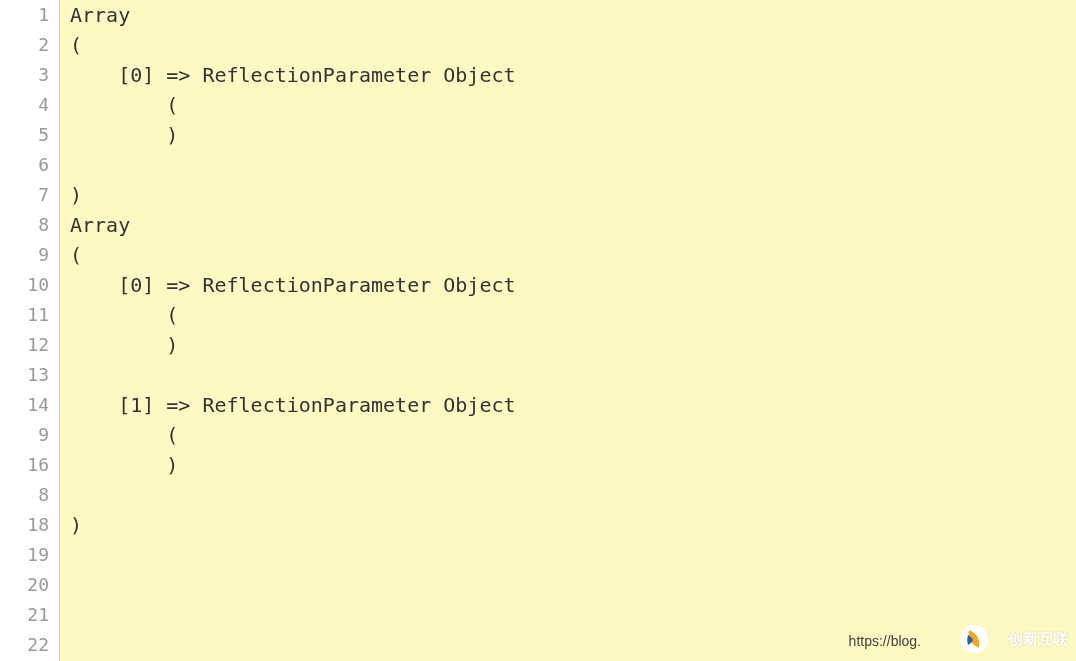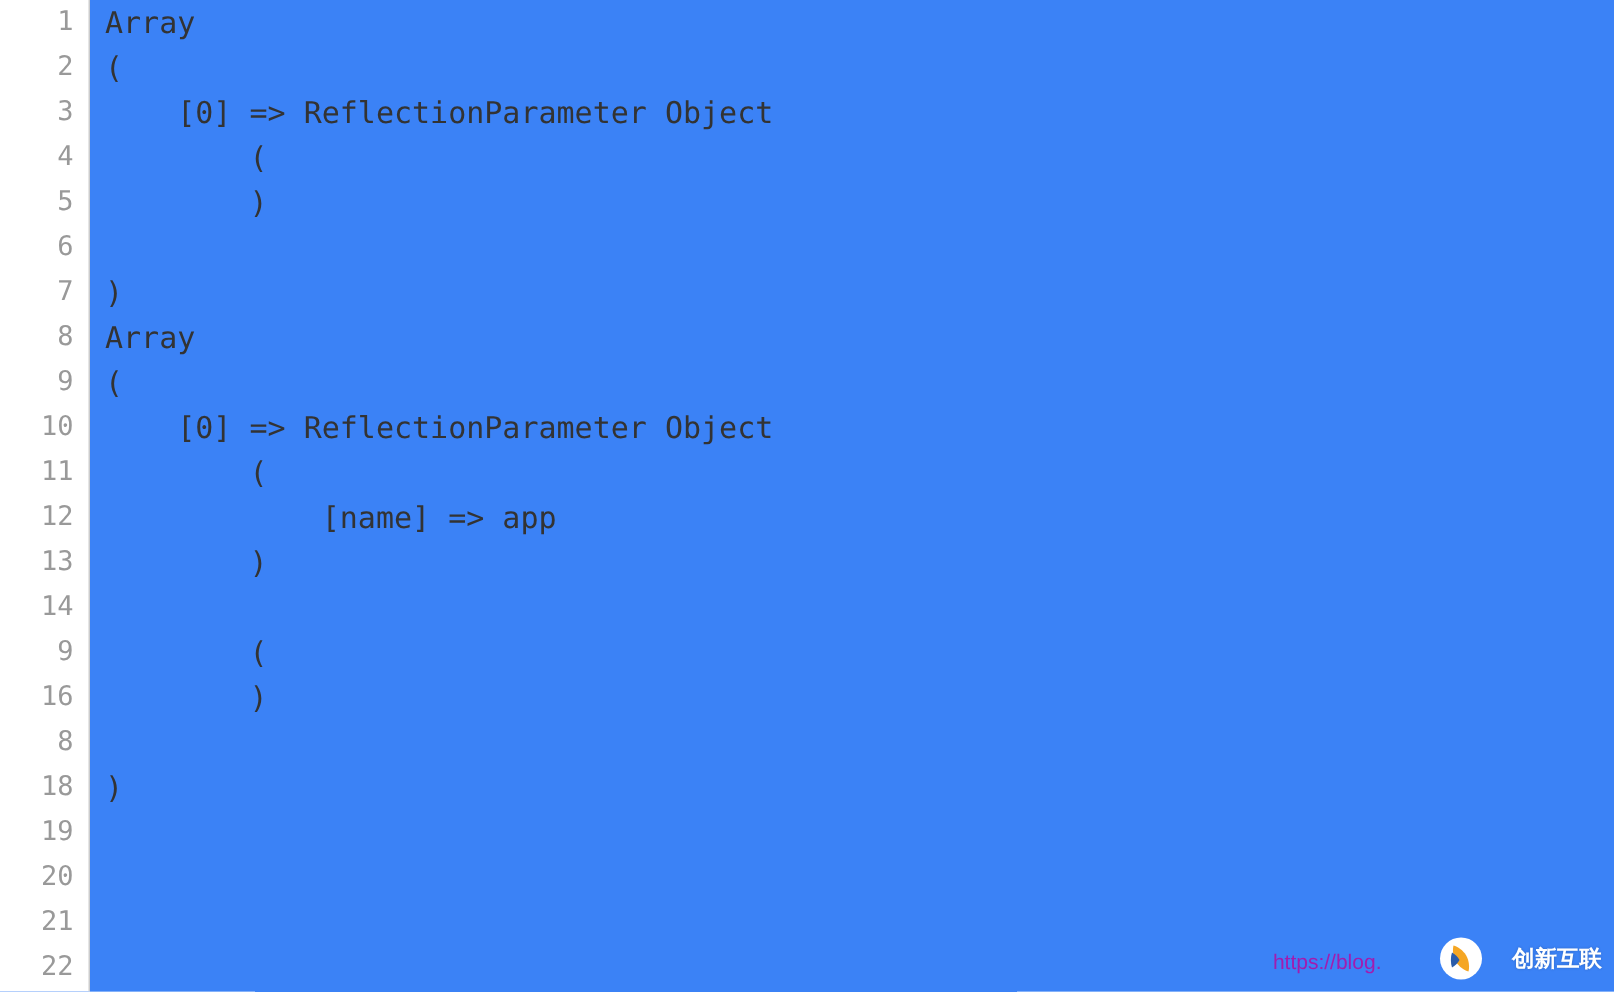--- a/index.html
+++ b/index.html
@@ -32,34 +32,34 @@
       padding-right: 10px;
       color: #999;
       height: 30px;
       line-height: 30px;
       font-family: "Consolas", monospace;
       font-size: 18px;
     }
     .code-area {
       flex: 1;
       padding-left: 10px;
-      background: #3b82f6;
+      background: #fef9c3;
     }
     .code-line {
       height: 30px;
       line-height: 30px;
       white-space: pre;
       color: #333;
       font-family: "SimSun", "宋体", monospace;
     }
     .watermark {
       position: absolute;
       bottom: 12px;
       right: 155px;
-      color: #a21caf;
+      color: #404040;
       font-size: 14px;
       font-family: Arial, sans-serif;
     }
     .logo {
       position: absolute;
       bottom: 8px;
       right: 8px;
       display: flex;
       align-items: center;
       gap: 20px;
@@ -118,23 +118,23 @@
     <div class="code-line">(</div>
     <div class="code-line">    [0] =&gt; ReflectionParameter Object</div>
     <div class="code-line">        (</div>
     <div class="code-line">        )</div>
     <div class="code-line"></div>
     <div class="code-line">)</div>
     <div class="code-line">Array</div>
     <div class="code-line">(</div>
     <div class="code-line">    [0] =&gt; ReflectionParameter Object</div>
     <div class="code-line">        (</div>
-    <div class="code-line">            [name] =&gt; app</div>
     <div class="code-line">        )</div>
     <div class="code-line"></div>
+    <div class="code-line">    [1] =&gt; ReflectionParameter Object</div>
     <div class="code-line">        (</div>
     <div class="code-line">        )</div>
     <div class="code-line"></div>
     <div class="code-line">)</div>
     <div class="code-line"></div>
   </div>
 </div>
 
 <div class="watermark">https://blog.</div>
 

